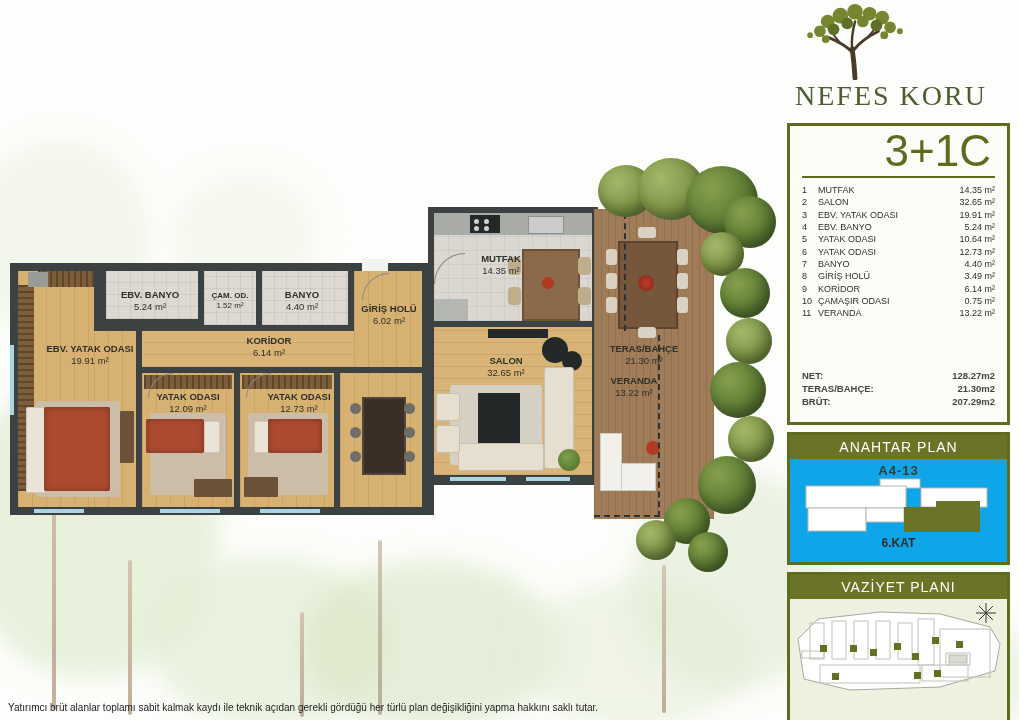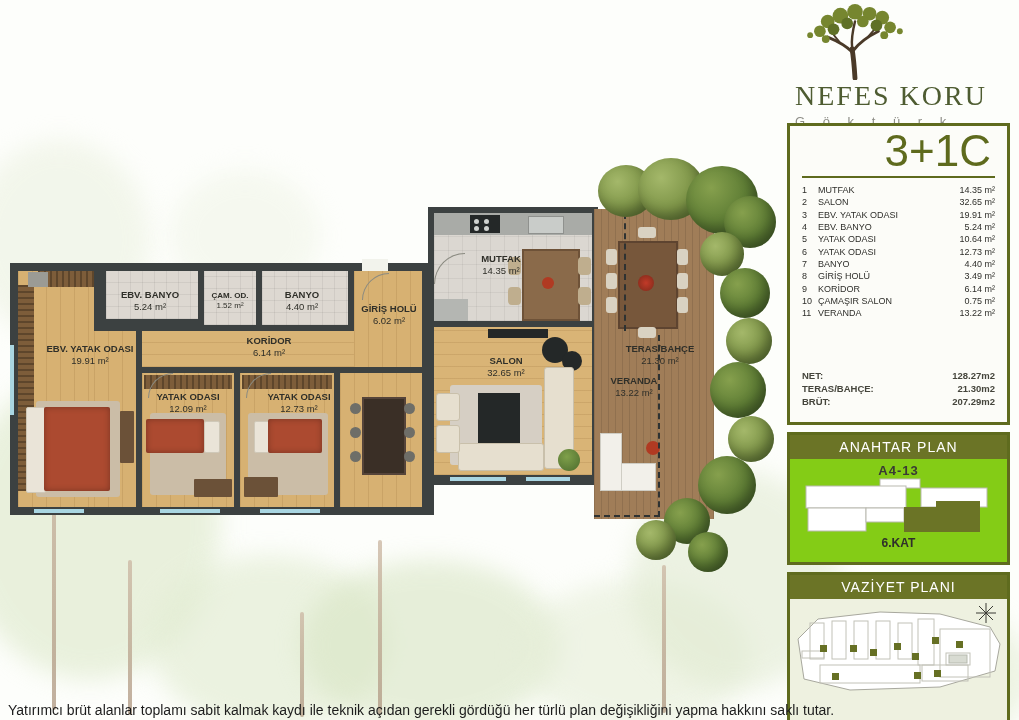--- a/index.html
+++ b/index.html
@@ -60,27 +60,27 @@
   .card-rule{height:2px;background:#5e6a1d;margin:2px 12px 6px 12px;}
   .rooms-list{padding:0 12px;}
   .row{display:flex;font-size:9px;color:#2e2e2a;line-height:12.3px;}
   .row .no{width:16px;}
   .row .nm{flex:1;}
   .row .ar{text-align:right;}
   .totals{position:absolute;left:12px;right:12px;bottom:14px;}
   .trow{display:flex;font-size:9.5px;font-weight:700;color:#45453c;line-height:13px;}
   .trow .tl{flex:1;}
   .panel{position:absolute;left:787px;width:223px;border:3px solid #5f6b1e;
-         box-sizing:border-box;background:#84cc16;}
+         box-sizing:border-box;background:#0ea5e9;}
   .panel-head{background:#6b7426;color:#fff;text-align:center;font-size:14px;
               letter-spacing:1px;height:24px;line-height:24px;}
   .kp-unit{text-align:center;font-size:13px;letter-spacing:1px;color:#3a3a34;
            font-weight:700;margin-top:4px;}
   .kp-floor{text-align:center;font-size:12px;font-weight:700;color:#2f2f2a;margin-top:2px;}
-  .disclaimer{position:absolute;left:8px;top:702px;font-size:14px;color:#1c1c1c;}
+  .disclaimer{position:absolute;left:8px;top:702px;font-size:10px;color:#1c1c1c;}
 </style>
 </head>
 <body>
 
 <div class="page">
 
   <div class="wc" style="left:-40px;top:370px;width:260px;height:310px;background:#dce8c9;opacity:.6;"></div>
   <div class="wc" style="left:-30px;top:140px;width:180px;height:200px;background:#eaf0de;opacity:.55;"></div>
   <div class="wc" style="left:170px;top:170px;width:150px;height:130px;background:#eef3e4;opacity:.5;"></div>
   <div class="wc" style="left:150px;top:555px;width:240px;height:175px;background:#e2ecd2;opacity:.65;"></div>
@@ -212,21 +212,21 @@
     <div class="rm-label" style="left:214px;top:140px;width:90px;">
       <span>KORİDOR</span><span class="area">6.14 m²</span></div>
     <div class="rm-label" style="left:134px;top:196px;width:88px;">
       <span>YATAK ODASI</span><span class="area">12.09 m²</span></div>
     <div class="rm-label" style="left:245px;top:196px;width:88px;">
       <span>YATAK ODASI</span><span class="area">12.73 m²</span></div>
     <div class="rm-label" style="left:436px;top:58px;width:110px;">
       <span>MUTFAK</span><span class="area">14.35 m²</span></div>
     <div class="rm-label" style="left:446px;top:160px;width:100px;">
       <span>SALON</span><span class="area">32.65 m²</span></div>
-    <div class="rm-label" style="left:604px;top:148px;width:92px;">
+    <div class="rm-label" style="left:588px;top:148px;width:92px;">
       <span>TERAS/BAHÇE</span><span class="area">21.30 m²</span></div>
     <div class="rm-label" style="left:586px;top:180px;width:76px;">
       <span>VERANDA</span><span class="area">13.22 m²</span></div>
   </div>
 
   <div class="bush light" style="left:598px;top:165px;width:56px;height:52px;"></div>
   <div class="bush light" style="left:638px;top:158px;width:66px;height:62px;"></div>
   <div class="bush" style="left:686px;top:166px;width:72px;height:68px;"></div>
   <div class="bush" style="left:724px;top:196px;width:52px;height:52px;"></div>
   <div class="bush light" style="left:700px;top:232px;width:44px;height:44px;"></div>
@@ -261,21 +261,20 @@
         <circle cx="52" cy="22" r="6" fill="#5f7026"></circle>
           <circle cx="68" cy="20" r="6"></circle>
         <circle cx="82" cy="24" r="6" fill="#5f7026"></circle>
           <circle cx="30" cy="38" r="4"></circle>
         <circle cx="90" cy="34" r="4"></circle>
           <circle cx="14" cy="34" r="3"></circle>
           <circle cx="106" cy="30" r="3"></circle>
       </g>
     </svg>
     <div class="logo-name">NEFES KORU</div>
-    <div class="logo-loc">G ö k t ü r k</div>
   </div>
 
   <div class="card">
     <div class="card-title">3+1C</div>
     <div class="card-rule"></div>
     <div class="rooms-list">
 
         <div class="row">
           <span class="no">1</span>
           <span class="nm">MUTFAK</span>
@@ -325,21 +324,21 @@
         </div>
 
         <div class="row">
           <span class="no">9</span>
           <span class="nm">KORİDOR</span>
           <span class="ar"><span>6.14</span>&nbsp;<span>m²</span></span>
         </div>
 
         <div class="row">
           <span class="no">10</span>
-          <span class="nm">ÇAMAŞIR SALON</span>
+          <span class="nm">ÇAMAŞIR ODASI</span>
           <span class="ar"><span>0.75</span>&nbsp;<span>m²</span></span>
         </div>
 
         <div class="row">
           <span class="no">11</span>
           <span class="nm">VERANDA</span>
           <span class="ar"><span>13.22</span>&nbsp;<span>m²</span></span>
         </div>
       </div>
     <div class="totals">

